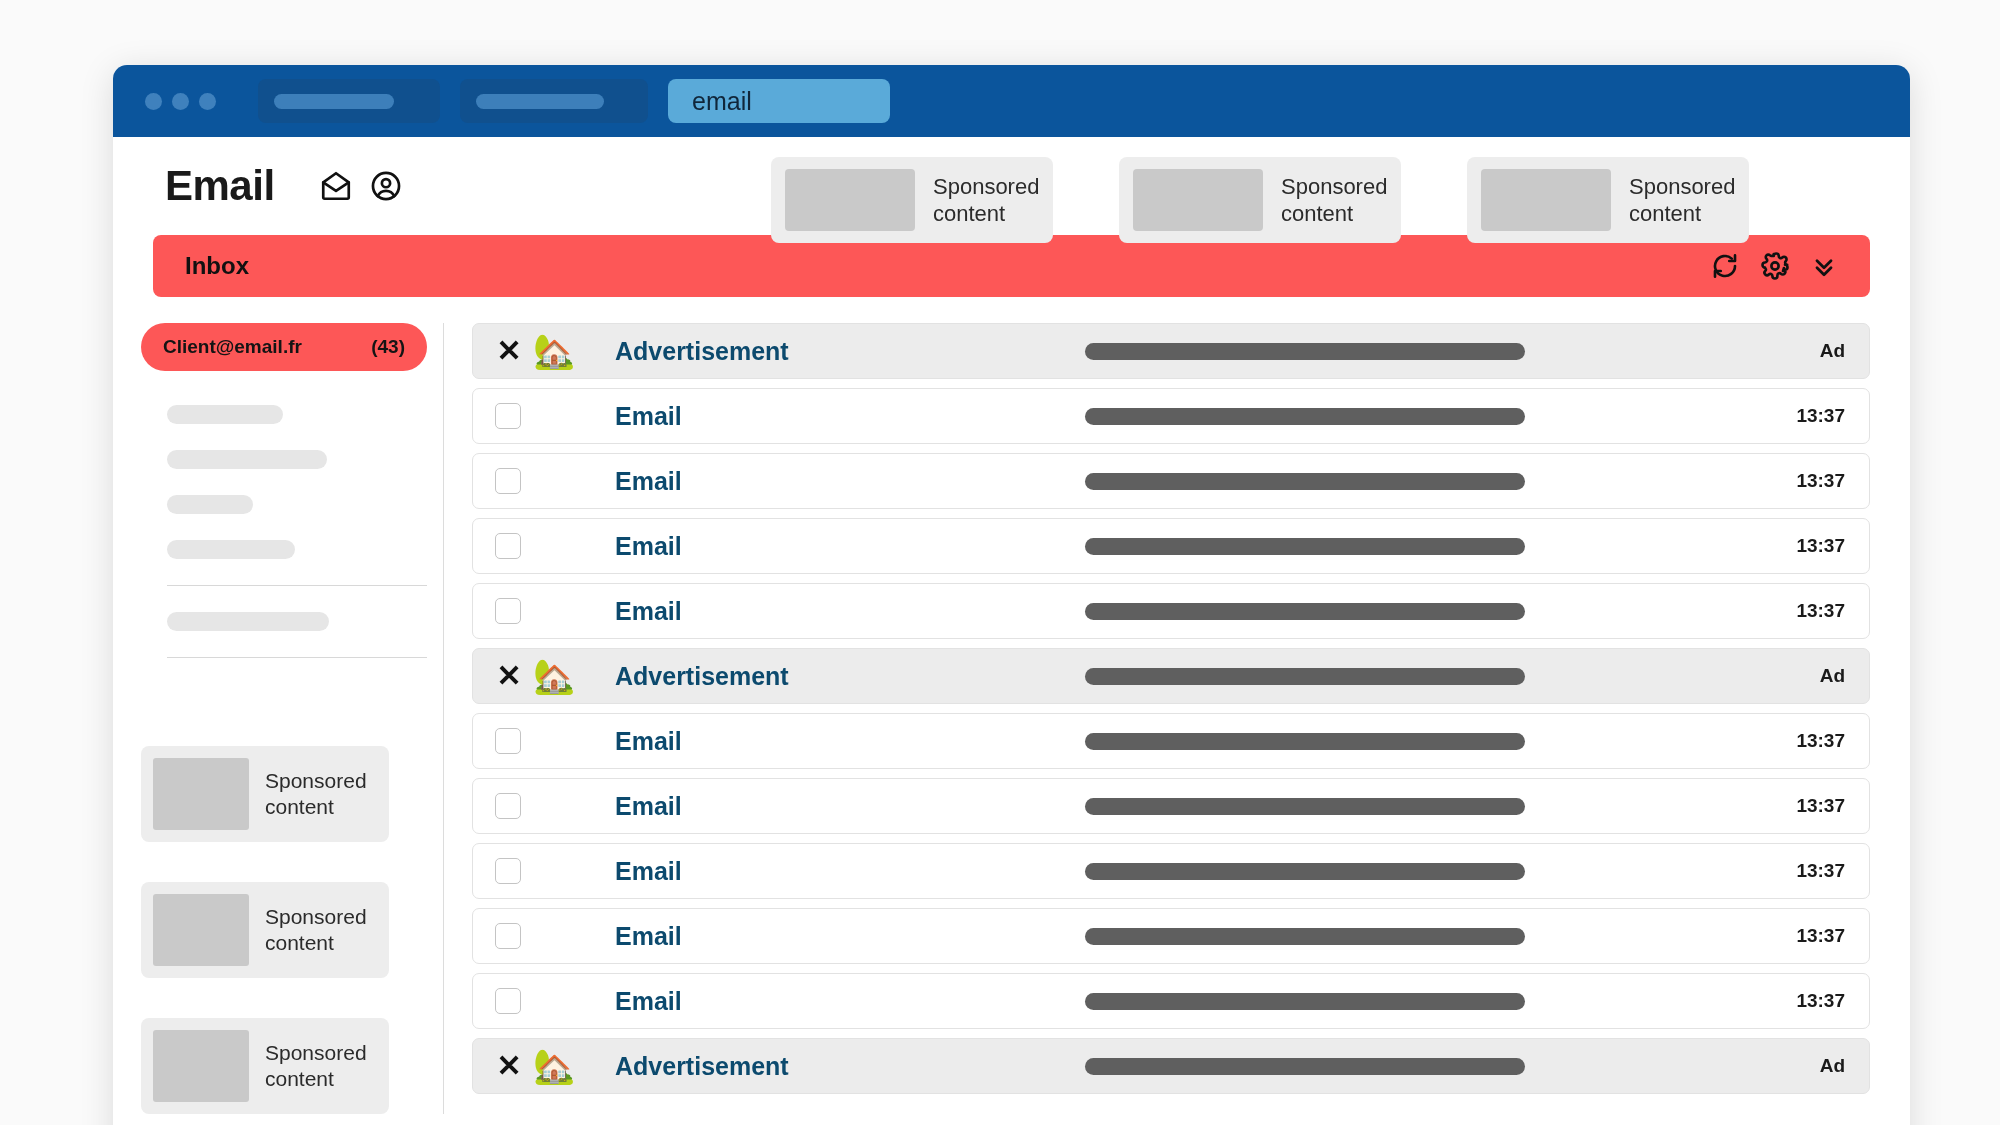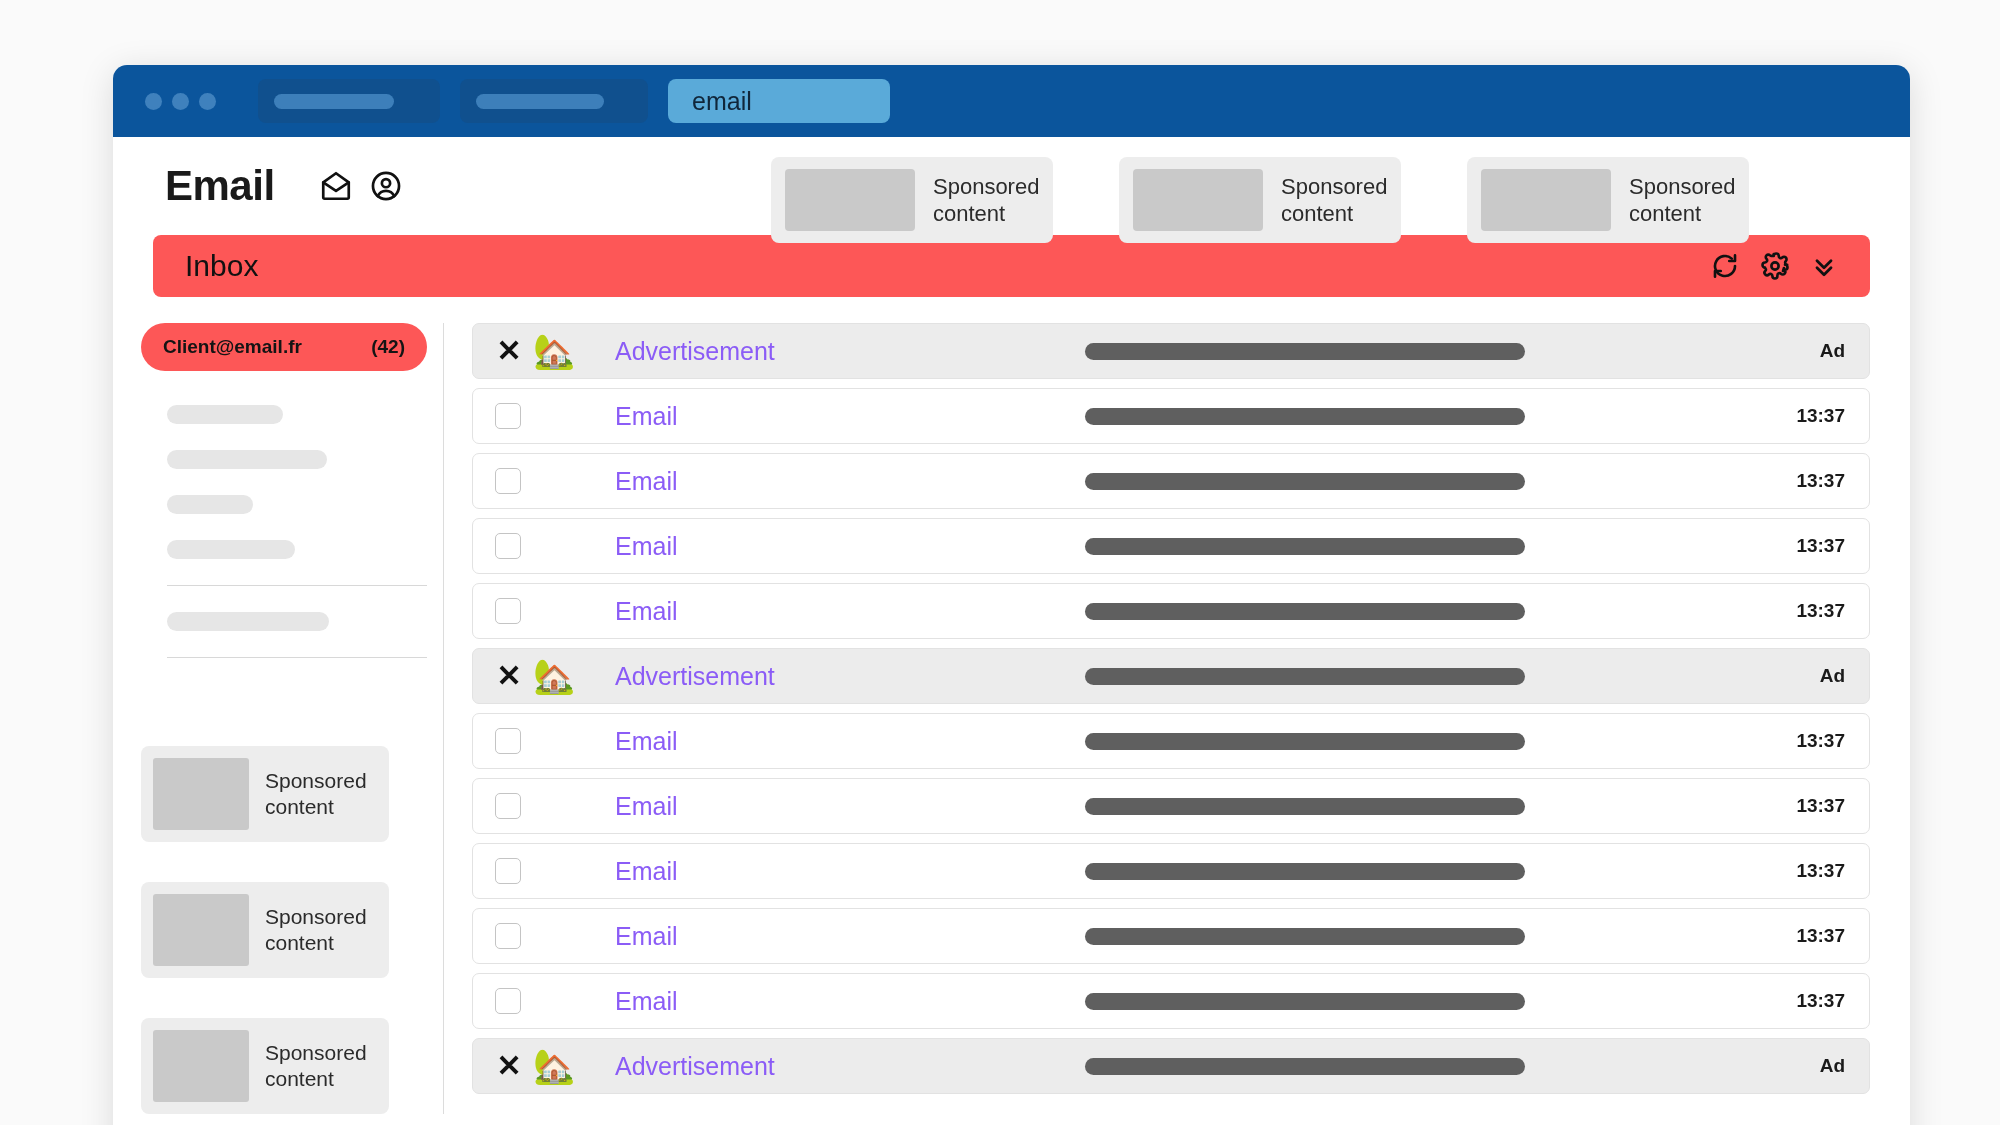--- a/index.html
+++ b/index.html
@@ -127,22 +127,22 @@
     margin: 0 40px;
     height: 62px;
     background: #fd5757;
     border-radius: 8px;
     display: flex;
     align-items: center;
     justify-content: space-between;
     padding: 0 32px 0 32px;
   }
   .inbox-title {
-    font-size: 30px;
-    font-weight: 400;
+    font-size: 24px;
+    font-weight: 700;
     color: #111;
   }
   .inbox-actions { display: flex; align-items: center; gap: 20px; }
   .inbox-actions svg { display: block; }
 
   
   .body-wrap {
     display: flex;
     padding-top: 26px;
     justify-content: space-between;
@@ -243,22 +243,22 @@
     line-height: 1;
     color: #111;
     text-align: center;
   }
   .house-emoji {
     font-size: 34px;
     line-height: 1;
   }
   .row-label {
     font-size: 25px;
-    font-weight: 400;
-    color: #8b5cf6;
+    font-weight: 700;
+    color: #0c4a6e;
     flex: none;
     width: 470px;
   }
   .row-subject {
     height: 17px;
     width: 440px;
     border-radius: 10px;
     background: #5f5f5f;
     flex: none;
   }
@@ -358,21 +358,21 @@
           </svg>
         </span>
       </div>
     </div>
 
     <div class="body-wrap">
 
       <div class="sidebar">
         <div class="account-pill">
           <span>Client@email.fr</span>
-          <span>(42)</span>
+          <span>(43)</span>
         </div>
 
         <div class="skeleton-list">
           <div class="sk" style="width:116px"></div>
           <div class="sk" style="width:160px"></div>
           <div class="sk" style="width:86px"></div>
           <div class="sk" style="width:128px"></div>
           <div class="divider"></div>
           <div class="sk" style="width:162px"></div>
           <div class="divider"></div>

